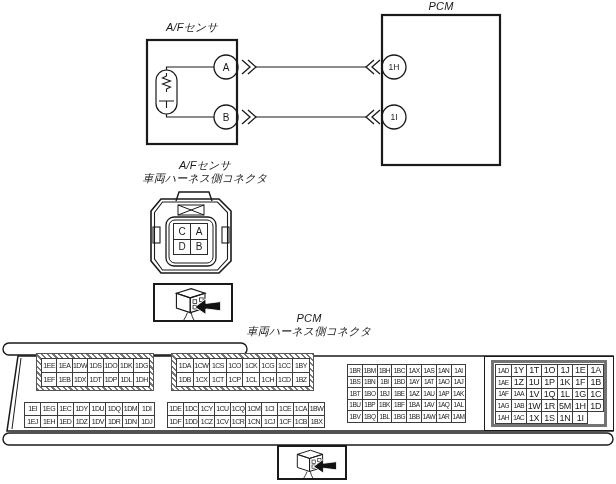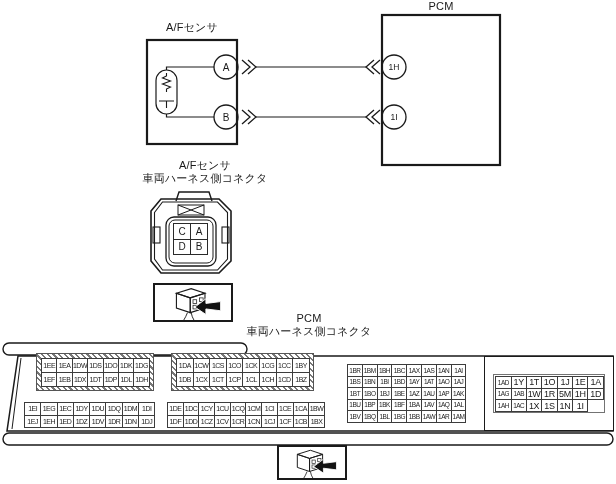--- a/index.html
+++ b/index.html
@@ -1,21 +1,21 @@
 <!DOCTYPE html>
 <html><head>
 <meta charset="utf-8">
 <style>
   html,body{margin:0;padding:0;}
   body{
     width:616px;height:484px;position:relative;background:#ffffff;
     font-family:"Liberation Sans", sans-serif;color:#000;overflow:hidden;
   }
   .abs{position:absolute;}
-  .lbl{font-size:11px;text-align:center;line-height:13px;color:#1a1a1a;letter-spacing:0.2px;white-space:nowrap;}
+  .lbl{font-size:11px;text-align:center;line-height:13px;color:#1a1a1a;letter-spacing:0.2px;white-space:nowrap;font-style:italic;}
   svg{display:block;}
   .stroke{stroke:#1a1a1a;fill:none;}
 
   
   .pin-grid{display:flex;flex-direction:column;}
   .pin-row{display:flex;}
   .pin-cell{
     box-sizing:border-box;border:1px solid #3c3c3c;background:#fff;
     display:flex;align-items:center;justify-content:center;
     font-size:7px;letter-spacing:-0.5px;color:#1a1a1a;
@@ -29,21 +29,21 @@
   }
   .b1 .pin-cell{width:16.4px;height:15px;}
   .b2 .pin-cell{width:17.6px;height:15px;}
   .b3 .pin-cell{width:15.8px;height:12.5px;font-size:6.5px;}
   .b4 .pin-cell{width:16.4px;height:12.9px;font-size:6.4px;}
   .b4 .pin-cell.big{font-size:9px;letter-spacing:-0.3px;}
   .b5 .pin-cell{width:17.3px;height:13.5px;}
   .b6 .pin-cell{width:16.7px;height:13.5px;}
   .sensor-grid .pin-cell{width:18px;height:16.5px;font-size:10px;letter-spacing:0;border-color:#2a2a2a;}
   .frame-outer{border:1px solid #1a1a1a;display:flex;align-items:center;justify-content:center;box-sizing:border-box;background:#fff;}
-  .frame-inner{border:1px solid #737373;padding:1px;box-sizing:border-box;background:#fff;}
+  .frame-inner{border:3px solid #737373;padding:1px;box-sizing:border-box;background:#fff;}
   .icon-box{border:2px solid #1a1a1a;background:#fff;box-sizing:border-box;}
 </style>
 </head>
 <body>
 
 <div class="abs lbl" style="left:147px;top:21px;width:90px;">A/Fセンサ</div>
 <div class="abs lbl" style="left:382px;top:0px;width:118px;">PCM</div>
 
 <svg class="abs" style="left:0;top:0;" width="616" height="185" viewBox="0 0 616 185">
 
@@ -240,20 +240,38 @@
         <div class="pin-row">
           <div class="pin-cell">1AD</div>
           <div class="pin-cell big">1Y</div>
           <div class="pin-cell big">1T</div>
           <div class="pin-cell big">1O</div>
           <div class="pin-cell big">1J</div>
           <div class="pin-cell big">1E</div>
           <div class="pin-cell big">1A</div>
         </div>
         <div class="pin-row">
+          <div class="pin-cell">1AE</div>
+          <div class="pin-cell big">1Z</div>
+          <div class="pin-cell big">1U</div>
+          <div class="pin-cell big">1P</div>
+          <div class="pin-cell big">1K</div>
+          <div class="pin-cell big">1F</div>
+          <div class="pin-cell big">1B</div>
+        </div>
+        <div class="pin-row">
+          <div class="pin-cell">1AF</div>
+          <div class="pin-cell">1AA</div>
+          <div class="pin-cell big">1V</div>
+          <div class="pin-cell big">1Q</div>
+          <div class="pin-cell big">1L</div>
+          <div class="pin-cell big">1G</div>
+          <div class="pin-cell big">1C</div>
+        </div>
+        <div class="pin-row">
           <div class="pin-cell">1AG</div>
           <div class="pin-cell">1AB</div>
           <div class="pin-cell big">1W</div>
           <div class="pin-cell big">1R</div>
           <div class="pin-cell big">5M</div>
           <div class="pin-cell big">1H</div>
           <div class="pin-cell big">1D</div>
         </div>
         <div class="pin-row">
           <div class="pin-cell">1AH</div>

